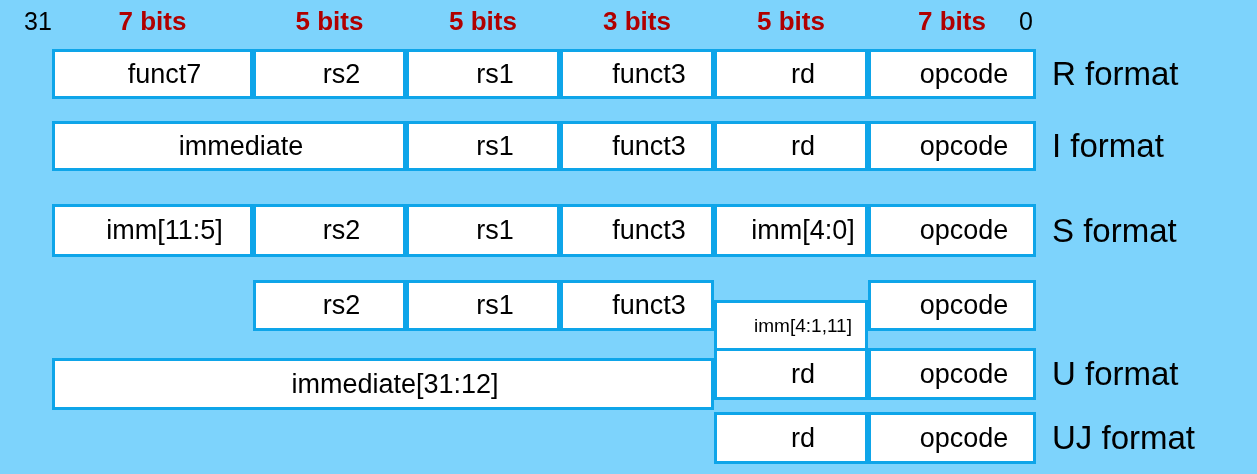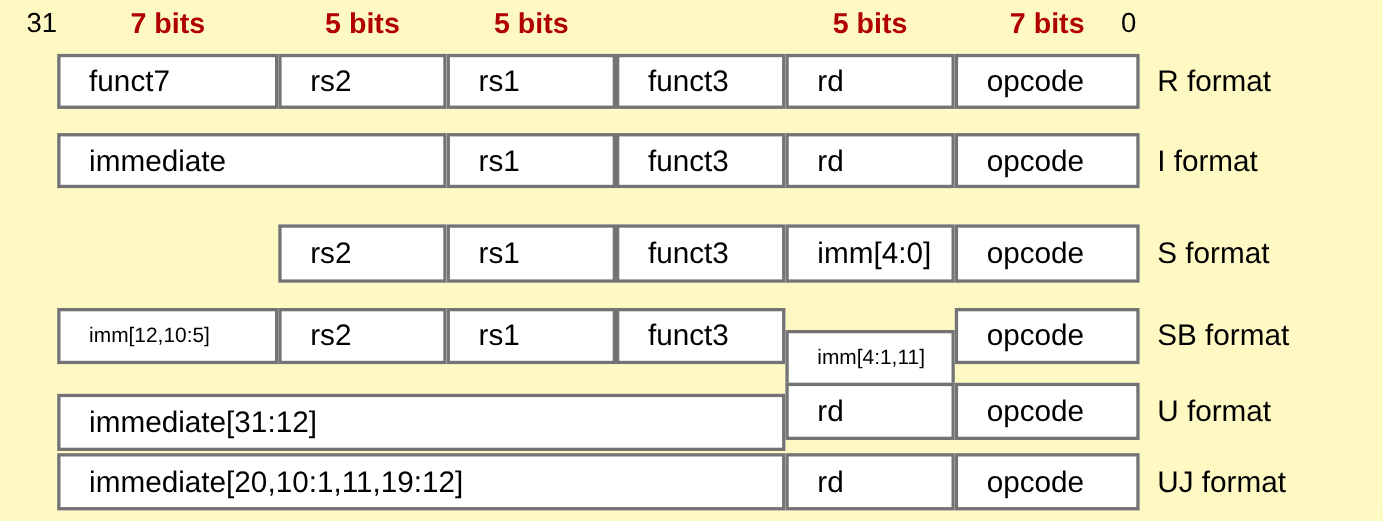--- a/index.html
+++ b/index.html
@@ -9,21 +9,21 @@
     background: #ffffff;
   }
   body {
     font-family: "Liberation Sans", sans-serif;
     color: #000000;
   }
   #diagram {
     position: relative;
     width: 1257px;
     height: 474px;
-    background: #fef9c3;
+    background: #7dd3fc;
     overflow: hidden;
   }
 
   
   .hdr-row {
     position: absolute;
     left: 0;
     top: 4px;
     width: 1257px;
     height: 36px;
@@ -52,60 +52,62 @@
 
   
   .row {
     position: absolute;
     left: 0;
   }
   .cell {
     position: absolute;
     top: 0;
     box-sizing: border-box;
-    border: 3px solid #737373;
+    border: 3px solid #0ea5e9;
     background: #ffffff;
     display: flex;
     align-items: center;
+    justify-content: center;
     text-align: center;
     overflow: hidden;
     padding-left: 24px;
   }
   .cell .celltext {
     font-size: 27px;
     line-height: 1;
     color: #000000;
     white-space: nowrap;
     padding: 0 2px;
   }
   .cell.small .celltext {
     font-size: 19px;
   }
   .fmt {
     position: absolute;
     top: 0;
     height: 100%;
     display: flex;
     align-items: center;
-    font-size: 27px;
+    font-size: 33px;
     color: #000000;
     white-space: nowrap;
   }
 </style>
 </head>
 <body>
 
 <div id="diagram">
 
   <div class="hdr-row">
     <span class="endlabel" id="bit-high" style="left: 24px;">31</span>
     <span class="endlabel" id="bit-low" style="left: 1019px;">0</span>
   <span class="bitlabel" style="left: 52px; width: 201px;">7 bits</span>
       <span class="bitlabel" style="left: 253px; width: 153px;">5 bits</span>
       <span class="bitlabel" style="left: 406px; width: 154px;">5 bits</span>
+      <span class="bitlabel" style="left: 560px; width: 154px;">3 bits</span>
       <span class="bitlabel" style="left: 714px; width: 154px;">5 bits</span>
       <span class="bitlabel" style="left: 868px; width: 168px;">7 bits</span>
     </div>
 
   <div id="rows-host">
       <div class="row" style="top: 49px; height: 50px; width: 1257px;">
         <div class="cell" style="left: 52px; width: 201px; height: 50px;">
           <span class="celltext">funct7</span>
         </div>
         <div class="cell" style="left: 253px; width: 153px; height: 50px;">
@@ -137,74 +139,70 @@
         </div>
         <div class="cell" style="left: 714px; width: 154px; height: 50px;">
           <span class="celltext">rd</span>
         </div>
         <div class="cell" style="left: 868px; width: 168px; height: 50px;">
           <span class="celltext">opcode</span>
         </div>
         <span class="fmt" style="left: 1052px;">I format</span>
       </div>
       <div class="row" style="top: 204px; height: 53px; width: 1257px;">
+        <div class="cell" style="left: 52px; width: 201px; height: 53px;">
+          <span class="celltext">imm[11:5]</span>
+        </div>
         <div class="cell" style="left: 253px; width: 153px; height: 53px;">
           <span class="celltext">rs2</span>
         </div>
         <div class="cell" style="left: 406px; width: 154px; height: 53px;">
           <span class="celltext">rs1</span>
         </div>
         <div class="cell" style="left: 560px; width: 154px; height: 53px;">
           <span class="celltext">funct3</span>
         </div>
         <div class="cell" style="left: 714px; width: 154px; height: 53px;">
           <span class="celltext">imm[4:0]</span>
         </div>
         <div class="cell" style="left: 868px; width: 168px; height: 53px;">
           <span class="celltext">opcode</span>
         </div>
         <span class="fmt" style="left: 1052px;">S format</span>
       </div>
       <div class="row" style="top: 280px; height: 51px; width: 1257px;">
-        <div class="cell small" style="left: 52px; width: 201px; height: 51px;">
-          <span class="celltext">imm[12,10:5]</span>
-        </div>
         <div class="cell" style="left: 253px; width: 153px; height: 51px;">
           <span class="celltext">rs2</span>
         </div>
         <div class="cell" style="left: 406px; width: 154px; height: 51px;">
           <span class="celltext">rs1</span>
         </div>
         <div class="cell" style="left: 560px; width: 154px; height: 51px;">
           <span class="celltext">funct3</span>
         </div>
         <div class="cell small" style="left: 714px; width: 154px; height: 51px; margin-top: 20px;">
           <span class="celltext">imm[4:1,11]</span>
         </div>
         <div class="cell" style="left: 868px; width: 168px; height: 51px;">
           <span class="celltext">opcode</span>
         </div>
-        <span class="fmt" style="left: 1052px;">SB format</span>
       </div>
       <div class="row" style="top: 348px; height: 52px; width: 1257px;">
         <div class="cell" style="left: 52px; width: 662px; height: 52px; margin-top: 10px;">
           <span class="celltext">immediate[31:12]</span>
         </div>
         <div class="cell" style="left: 714px; width: 154px; height: 52px;">
           <span class="celltext">rd</span>
         </div>
         <div class="cell" style="left: 868px; width: 168px; height: 52px;">
           <span class="celltext">opcode</span>
         </div>
         <span class="fmt" style="left: 1052px; text-align: right;">U format</span>
       </div>
       <div class="row" style="top: 412px; height: 52px; width: 1257px;">
-        <div class="cell" style="left: 52px; width: 662px; height: 52px;">
-          <span class="celltext">immediate[20,10:1,11,19:12]</span>
-        </div>
         <div class="cell" style="left: 714px; width: 154px; height: 52px;">
           <span class="celltext">rd</span>
         </div>
         <div class="cell" style="left: 868px; width: 168px; height: 52px;">
           <span class="celltext">opcode</span>
         </div>
         <span class="fmt" style="left: 1052px;">UJ format</span>
       </div>
     </div>
 

